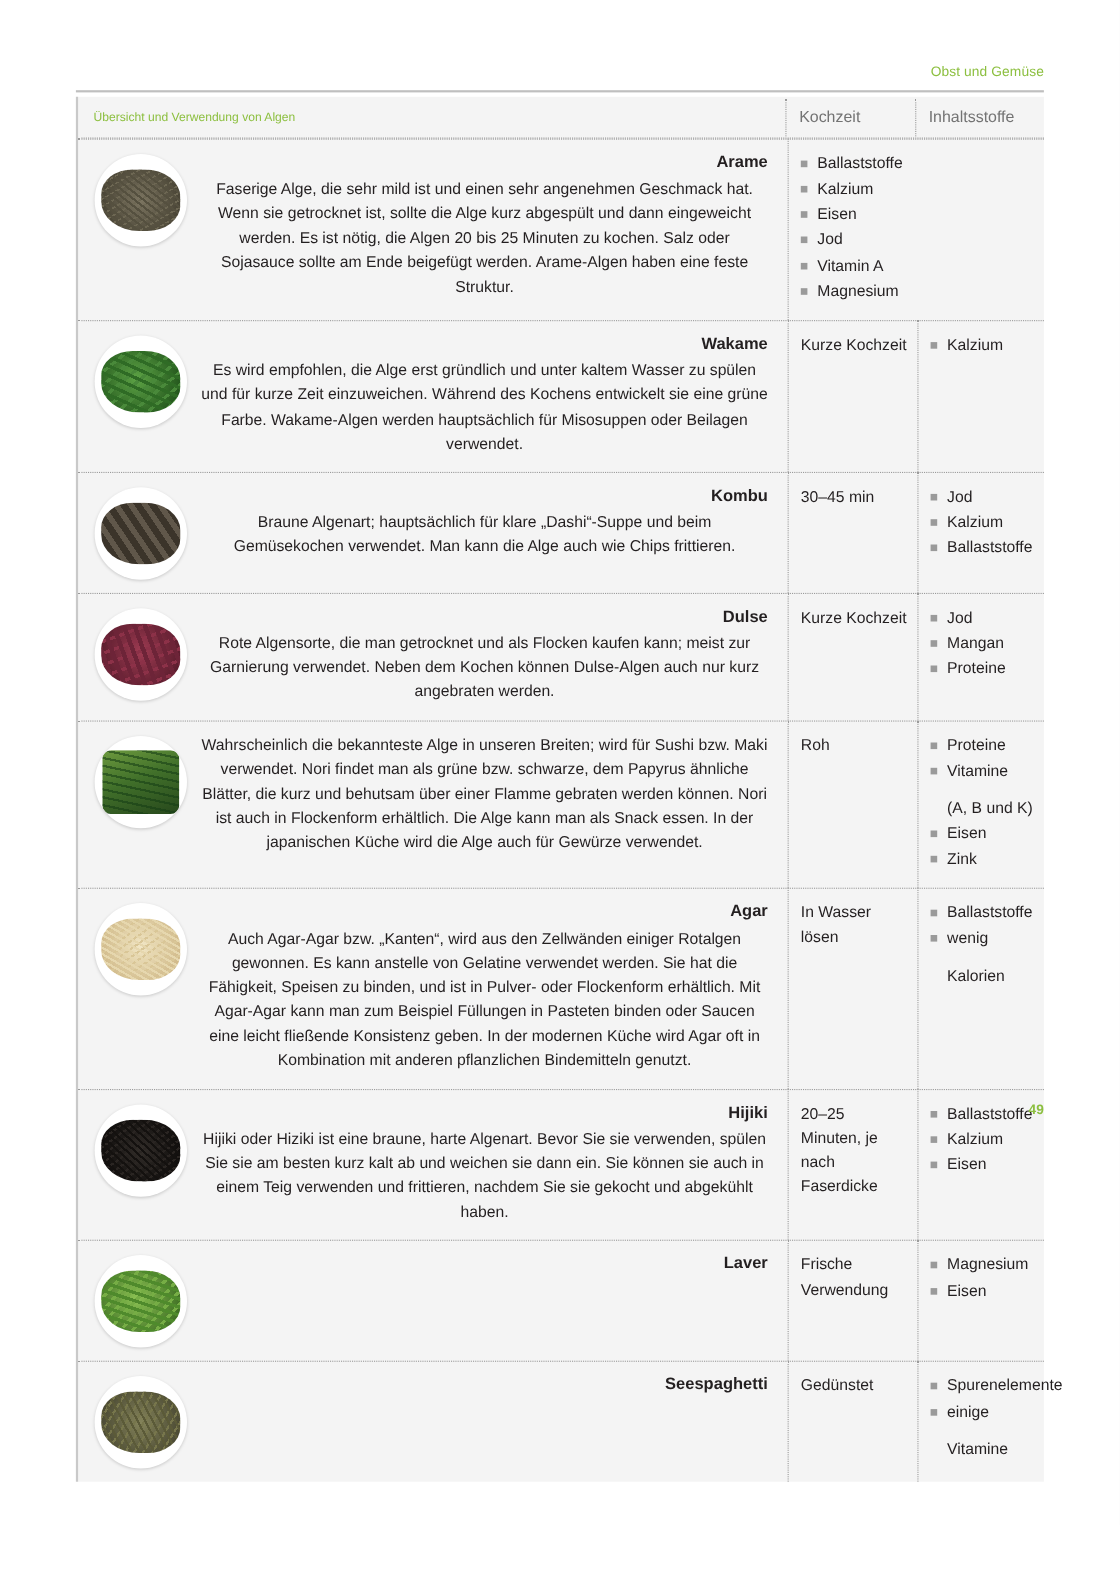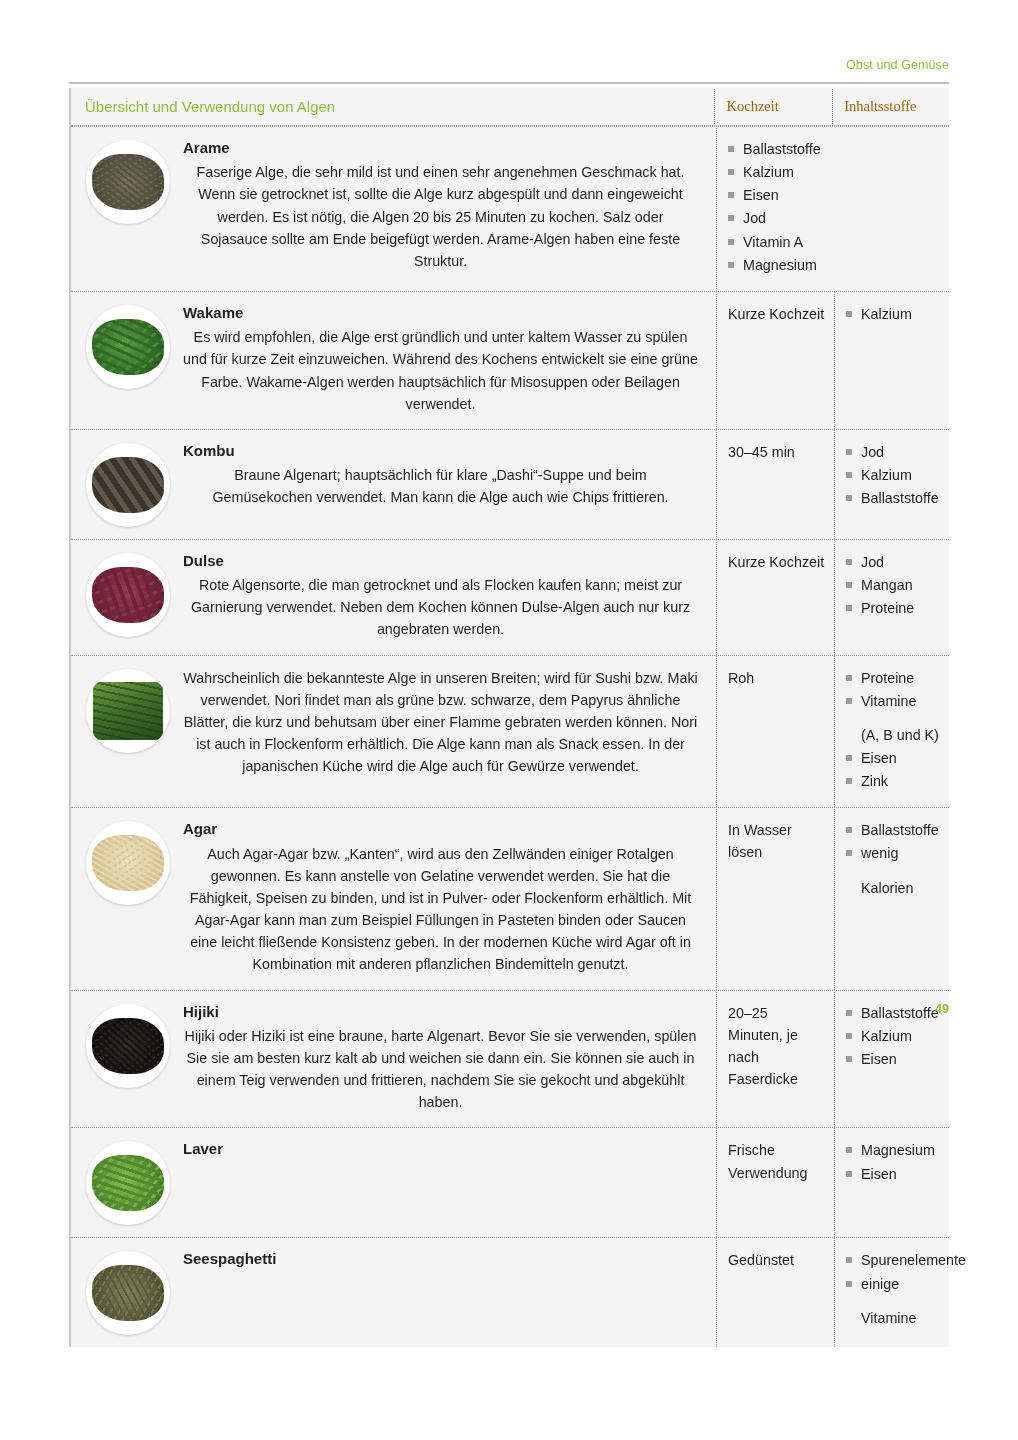--- a/index.html
+++ b/index.html
@@ -61,30 +61,29 @@
   }
   
   .header-row {
     align-items: center;
     min-height: 38px;
     border-bottom: 1.5px dotted #9a9a9a;
   }
   .col-title {
     width: 645px;
     padding: 9px 10px 9px 14px;
-    font-size: 15px;
+    font-size: 11px;
     color: #8cbf3f;
     position: relative;
   }
   .col-time-head, .col-nutr-head {
     padding: 9px 8px 9px 12px;
     font-size: 14.5px;
-    color: #a16207;
-    position: relative;
-    font-family: Liberation Serif, serif;
+    color: #737373;
+    position: relative;
   }
   .col-time-head { width: 118px; }
   .col-nutr-head { width: 117px; }
   
   .cell-img {
     width: 112px;
     flex: 0 0 112px;
     padding: 14px 6px 12px 8px;
     display: flex;
     justify-content: center;
@@ -116,20 +115,21 @@
     top: 0;
     bottom: 0;
     border-left: 1.5px dotted #9a9a9a;
   }
   .name {
     font-size: 15px;
     font-weight: bold;
     color: #231f20;
     margin: 0 0 3px 0;
     line-height: 1.35;
+    text-align: right;
   }
   .desc {
     font-size: 14.3px;
     line-height: 1.55;
     color: #231f20;
     margin: 0;
     text-align: center;
   }
   .time {
     font-size: 14.3px;

